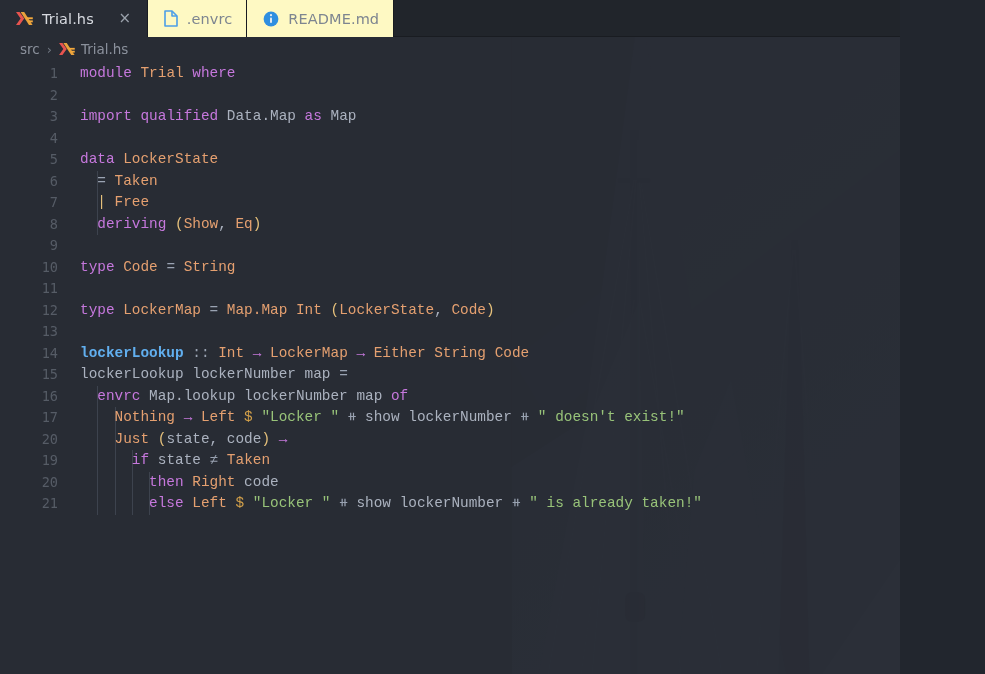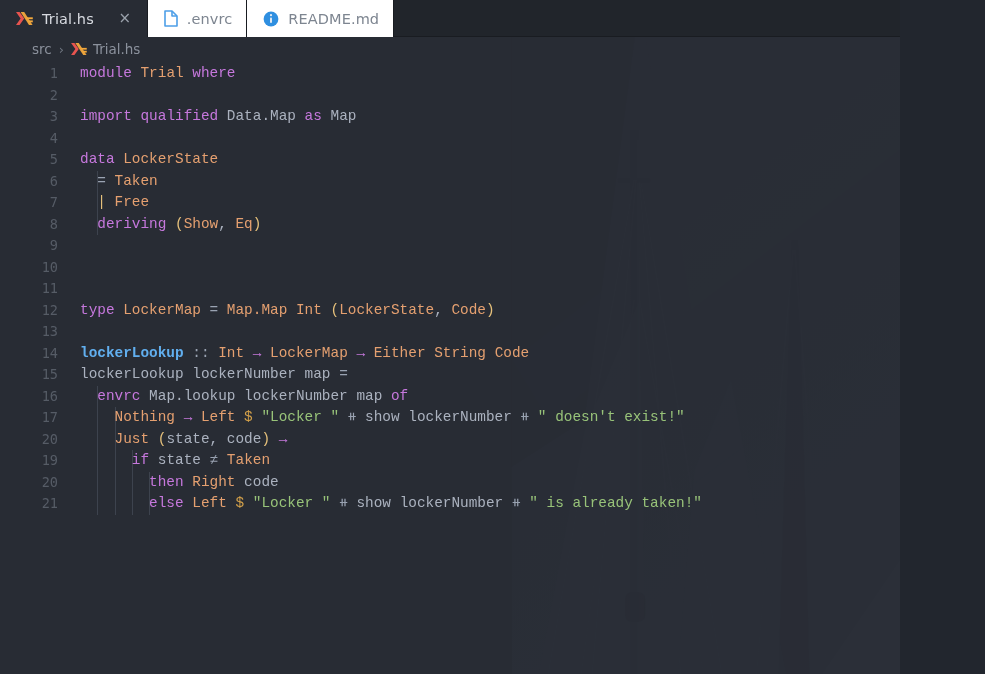--- a/index.html
+++ b/index.html
@@ -38,21 +38,21 @@
     height: 37px;
     background: #21252b;
     border-bottom: 1px solid #191c21;
   }
   .tab {
     display: flex;
     align-items: center;
     gap: 9px;
     height: 37px;
     padding: 0 14px 0 16px;
-    background: #ffffff;
+    background: #fef9c3;
     border-right: 1px solid #191c21;
     color: #7d8590;
     font-size: 14.5px;
     white-space: nowrap;
     cursor: pointer;
     position: relative;
   }
   .tab.active {
     background: #282c34;
     color: #d7dae0;
@@ -71,21 +71,21 @@
   }
 
   
   .breadcrumb {
     position: relative;
     z-index: 4;
     display: flex;
     align-items: center;
     gap: 6px;
     height: 24px;
-    padding-left: 32px;
+    padding-left: 20px;
     color: #8b919c;
     font-size: 13.5px;
     background: transparent;
   }
   .bc-sep { color: #6f7680; font-size: 13px; padding: 0 1px; }
   .bc-item { display: flex; align-items: center; gap: 6px; cursor: pointer; }
 
   
   .editor {
     position: relative;
@@ -286,21 +286,21 @@
     <div class="code-area" id="code-area">
         <div class="line"><div class="gutter">1</div><div class="code"><span class="kw">module</span><span class="id"> </span><span class="typ">Trial</span><span class="id"> </span><span class="kw">where</span></div></div>
         <div class="line"><div class="gutter">2</div><div class="code"></div></div>
         <div class="line"><div class="gutter">3</div><div class="code"><span class="kw">import</span><span class="id"> </span><span class="kw">qualified</span><span class="id"> </span><span class="id">Data.Map</span><span class="id"> </span><span class="kw">as</span><span class="id"> </span><span class="id">Map</span></div></div>
         <div class="line"><div class="gutter">4</div><div class="code"></div></div>
         <div class="line"><div class="gutter">5</div><div class="code"><span class="kw">data</span><span class="id"> </span><span class="typ">LockerState</span></div></div>
         <div class="line"><div class="gutter">6</div><div class="code"><span class="id">  </span><span class="op">=</span><span class="id"> </span><span class="typ">Taken</span></div></div>
         <div class="line"><div class="gutter">7</div><div class="code"><span class="id">  </span><span class="par">|</span><span class="id"> </span><span class="typ">Free</span></div></div>
         <div class="line"><div class="gutter">8</div><div class="code"><span class="id">  </span><span class="kw">deriving</span><span class="id"> </span><span class="par">(</span><span class="typ">Show</span><span class="pun">,</span><span class="id"> </span><span class="typ">Eq</span><span class="par">)</span></div></div>
         <div class="line"><div class="gutter">9</div><div class="code"></div></div>
-        <div class="line"><div class="gutter">10</div></div>
+        <div class="line"><div class="gutter">10</div><div class="code"><span class="kw">type</span><span class="id"> </span><span class="typ">Code</span><span class="id"> </span><span class="op">=</span><span class="id"> </span><span class="typ">String</span></div></div>
         <div class="line"><div class="gutter">11</div><div class="code"></div></div>
         <div class="line"><div class="gutter">12</div><div class="code"><span class="kw">type</span><span class="id"> </span><span class="typ">LockerMap</span><span class="id"> </span><span class="op">=</span><span class="id"> </span><span class="typ">Map.Map</span><span class="id"> </span><span class="typ">Int</span><span class="id"> </span><span class="par">(</span><span class="typ">LockerState</span><span class="pun">,</span><span class="id"> </span><span class="typ">Code</span><span class="par">)</span></div></div>
         <div class="line"><div class="gutter">13</div><div class="code"></div></div>
         <div class="line"><div class="gutter">14</div><div class="code"><span class="fn">lockerLookup</span><span class="id"> </span><span class="op">::</span><span class="id"> </span><span class="typ">Int</span><span class="id"> </span><span class="opp">→</span><span class="id"> </span><span class="typ">LockerMap</span><span class="id"> </span><span class="opp">→</span><span class="id"> </span><span class="typ">Either</span><span class="id"> </span><span class="typ">String</span><span class="id"> </span><span class="typ">Code</span></div></div>
         <div class="line"><div class="gutter">15</div><div class="code"><span class="id">lockerLookup</span><span class="id"> </span><span class="id">lockerNumber</span><span class="id"> </span><span class="id">map</span><span class="id"> </span><span class="op">=</span></div></div>
         <div class="line"><div class="gutter">16</div><div class="code"><span class="id">  </span><span class="kw">envrc</span><span class="id"> </span><span class="id">Map.lookup</span><span class="id"> </span><span class="id">lockerNumber</span><span class="id"> </span><span class="id">map</span><span class="id"> </span><span class="kw">of</span></div></div>
         <div class="line"><div class="gutter">17</div><div class="code"><span class="id">    </span><span class="typ">Nothing</span><span class="id"> </span><span class="opp">→</span><span class="id"> </span><span class="typ">Left</span><span class="id"> </span><span class="dol">$</span><span class="id"> </span><span class="str">"Locker "</span><span class="id"> </span><span class="op">⧺</span><span class="id"> </span><span class="id">show</span><span class="id"> </span><span class="id">lockerNumber</span><span class="id"> </span><span class="op">⧺</span><span class="id"> </span><span class="str">" doesn't exist!"</span></div></div>
         <div class="line"><div class="gutter">20</div><div class="code"><span class="id">    </span><span class="typ">Just</span><span class="id"> </span><span class="par">(</span><span class="id">state</span><span class="pun">,</span><span class="id"> </span><span class="id">code</span><span class="par">)</span><span class="id"> </span><span class="opp">→</span></div></div>
         <div class="line"><div class="gutter">19</div><div class="code"><span class="id">      </span><span class="kw">if</span><span class="id"> </span><span class="id">state</span><span class="id"> </span><span class="op">≠</span><span class="id"> </span><span class="typ">Taken</span></div></div>
         <div class="line"><div class="gutter">20</div><div class="code"><span class="id">        </span><span class="kw">then</span><span class="id"> </span><span class="typ">Right</span><span class="id"> </span><span class="id">code</span></div></div>

